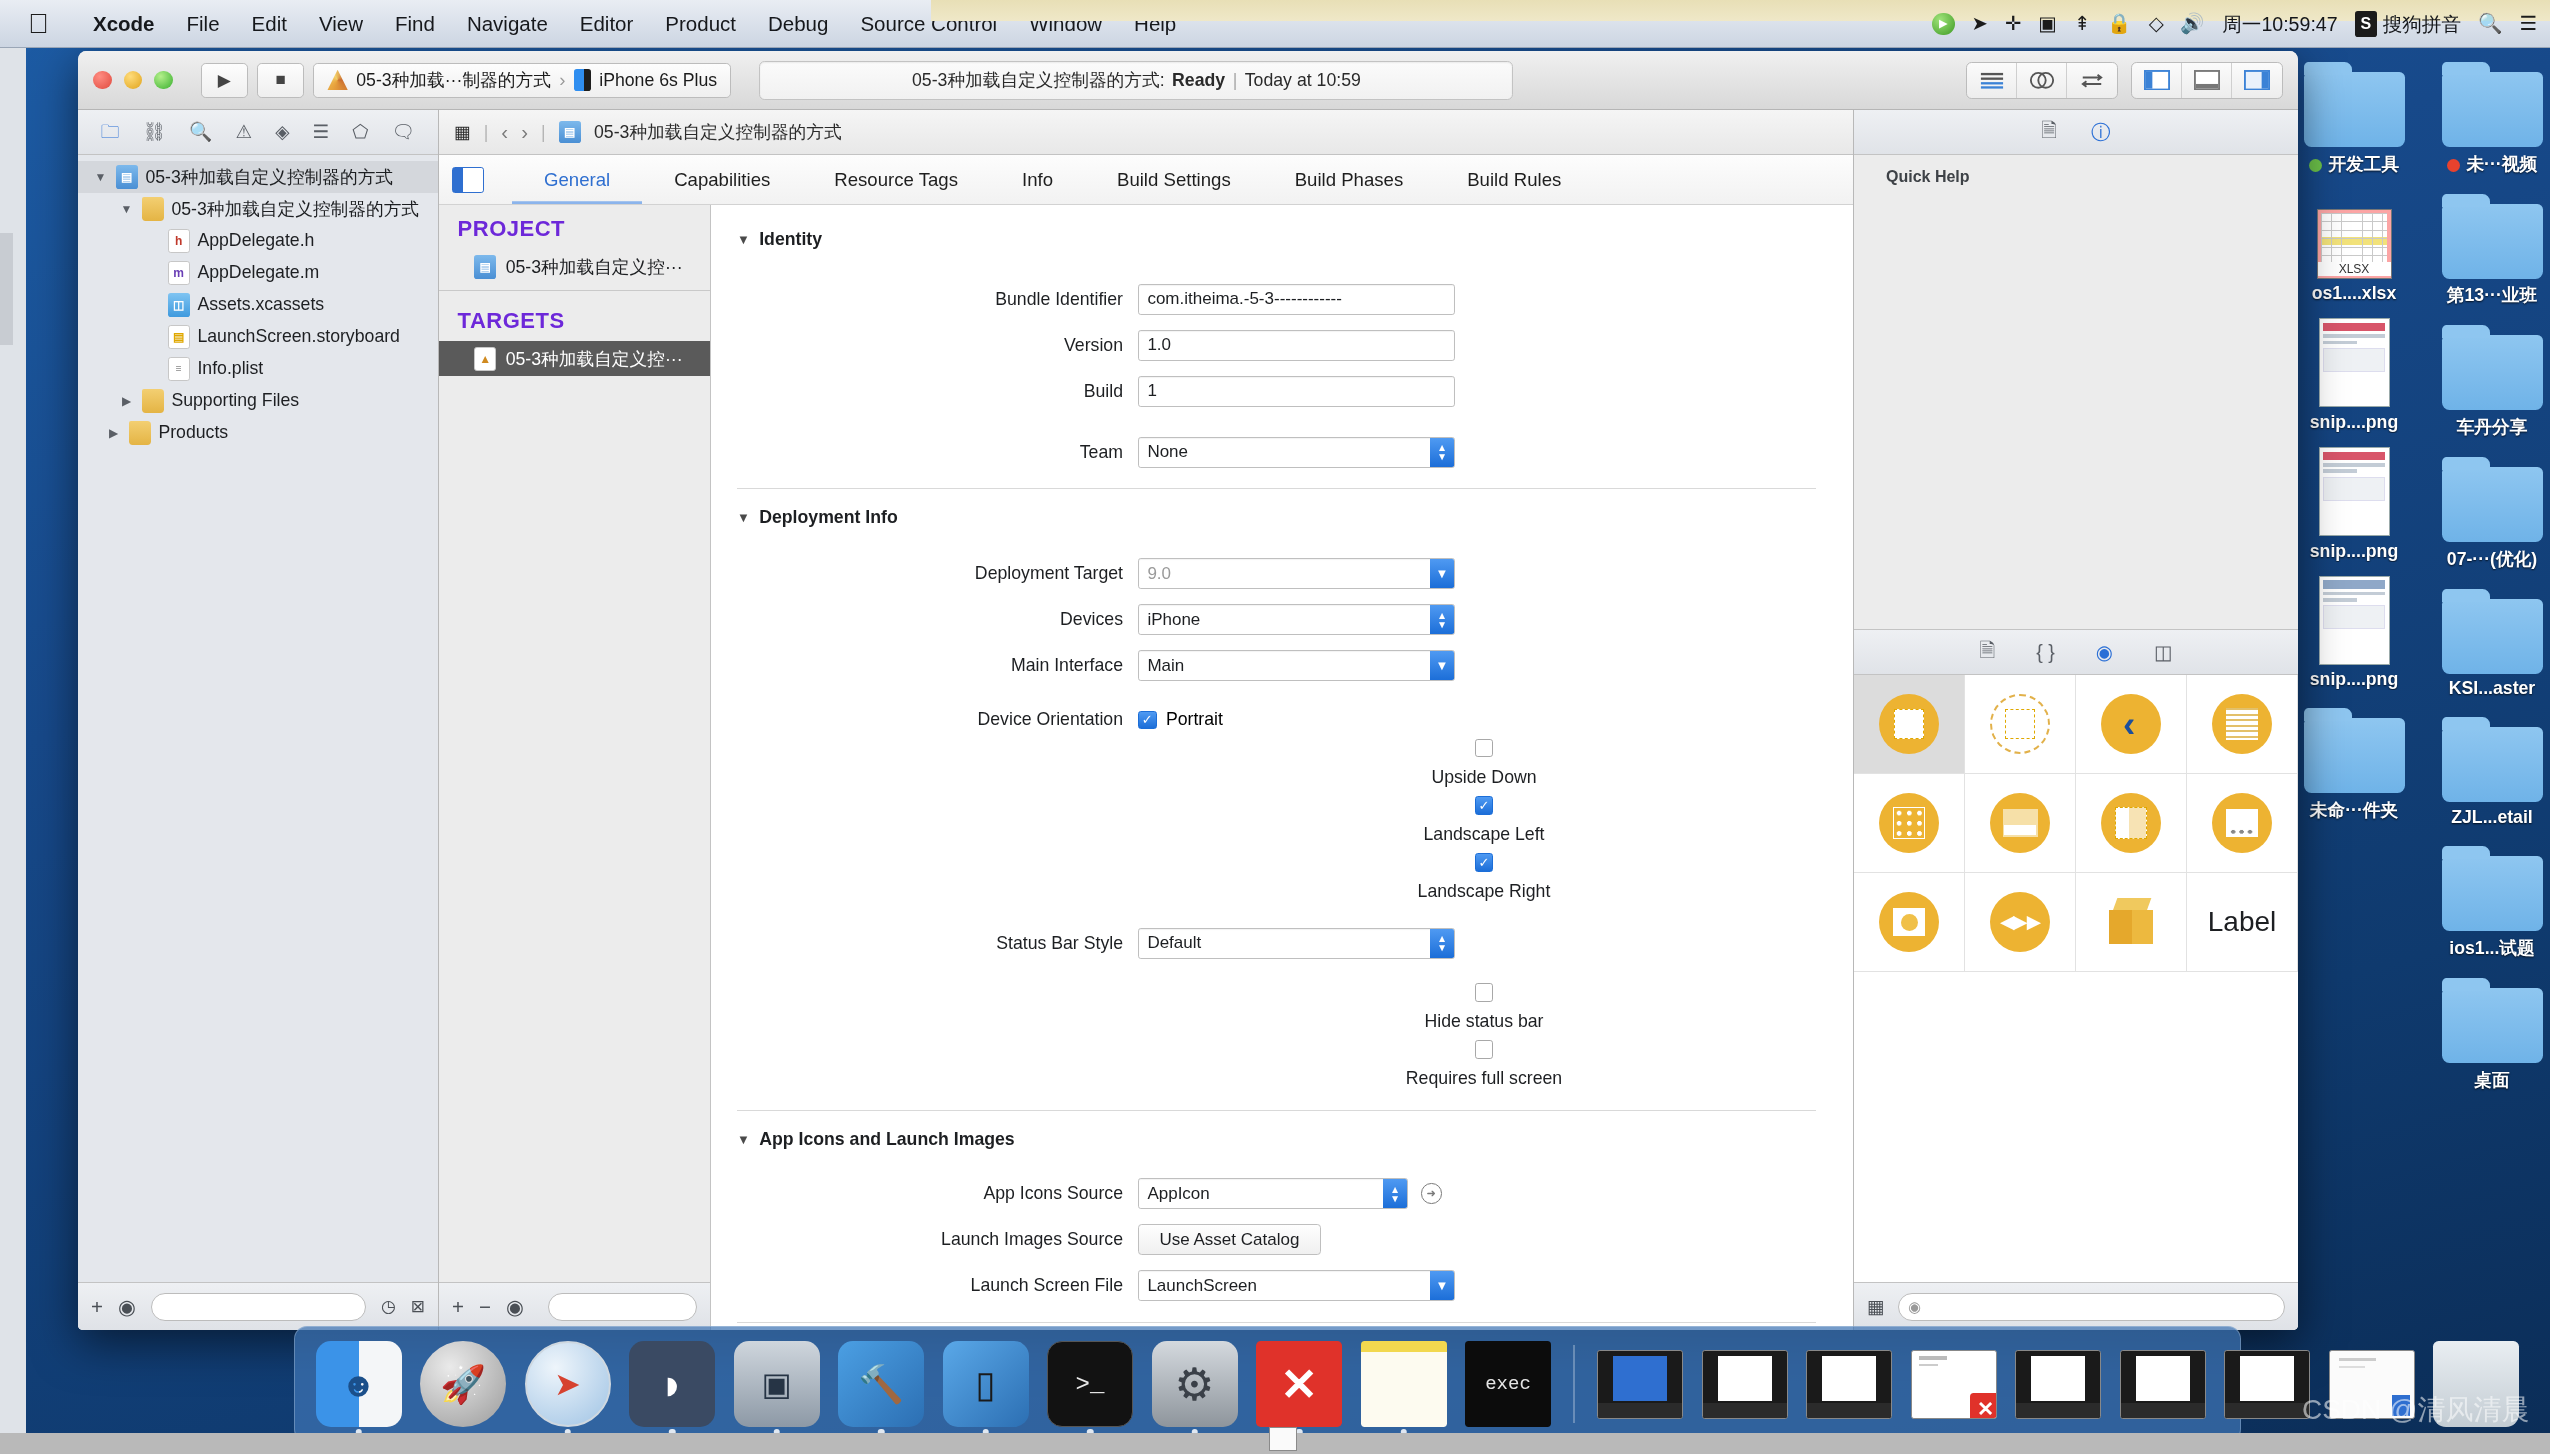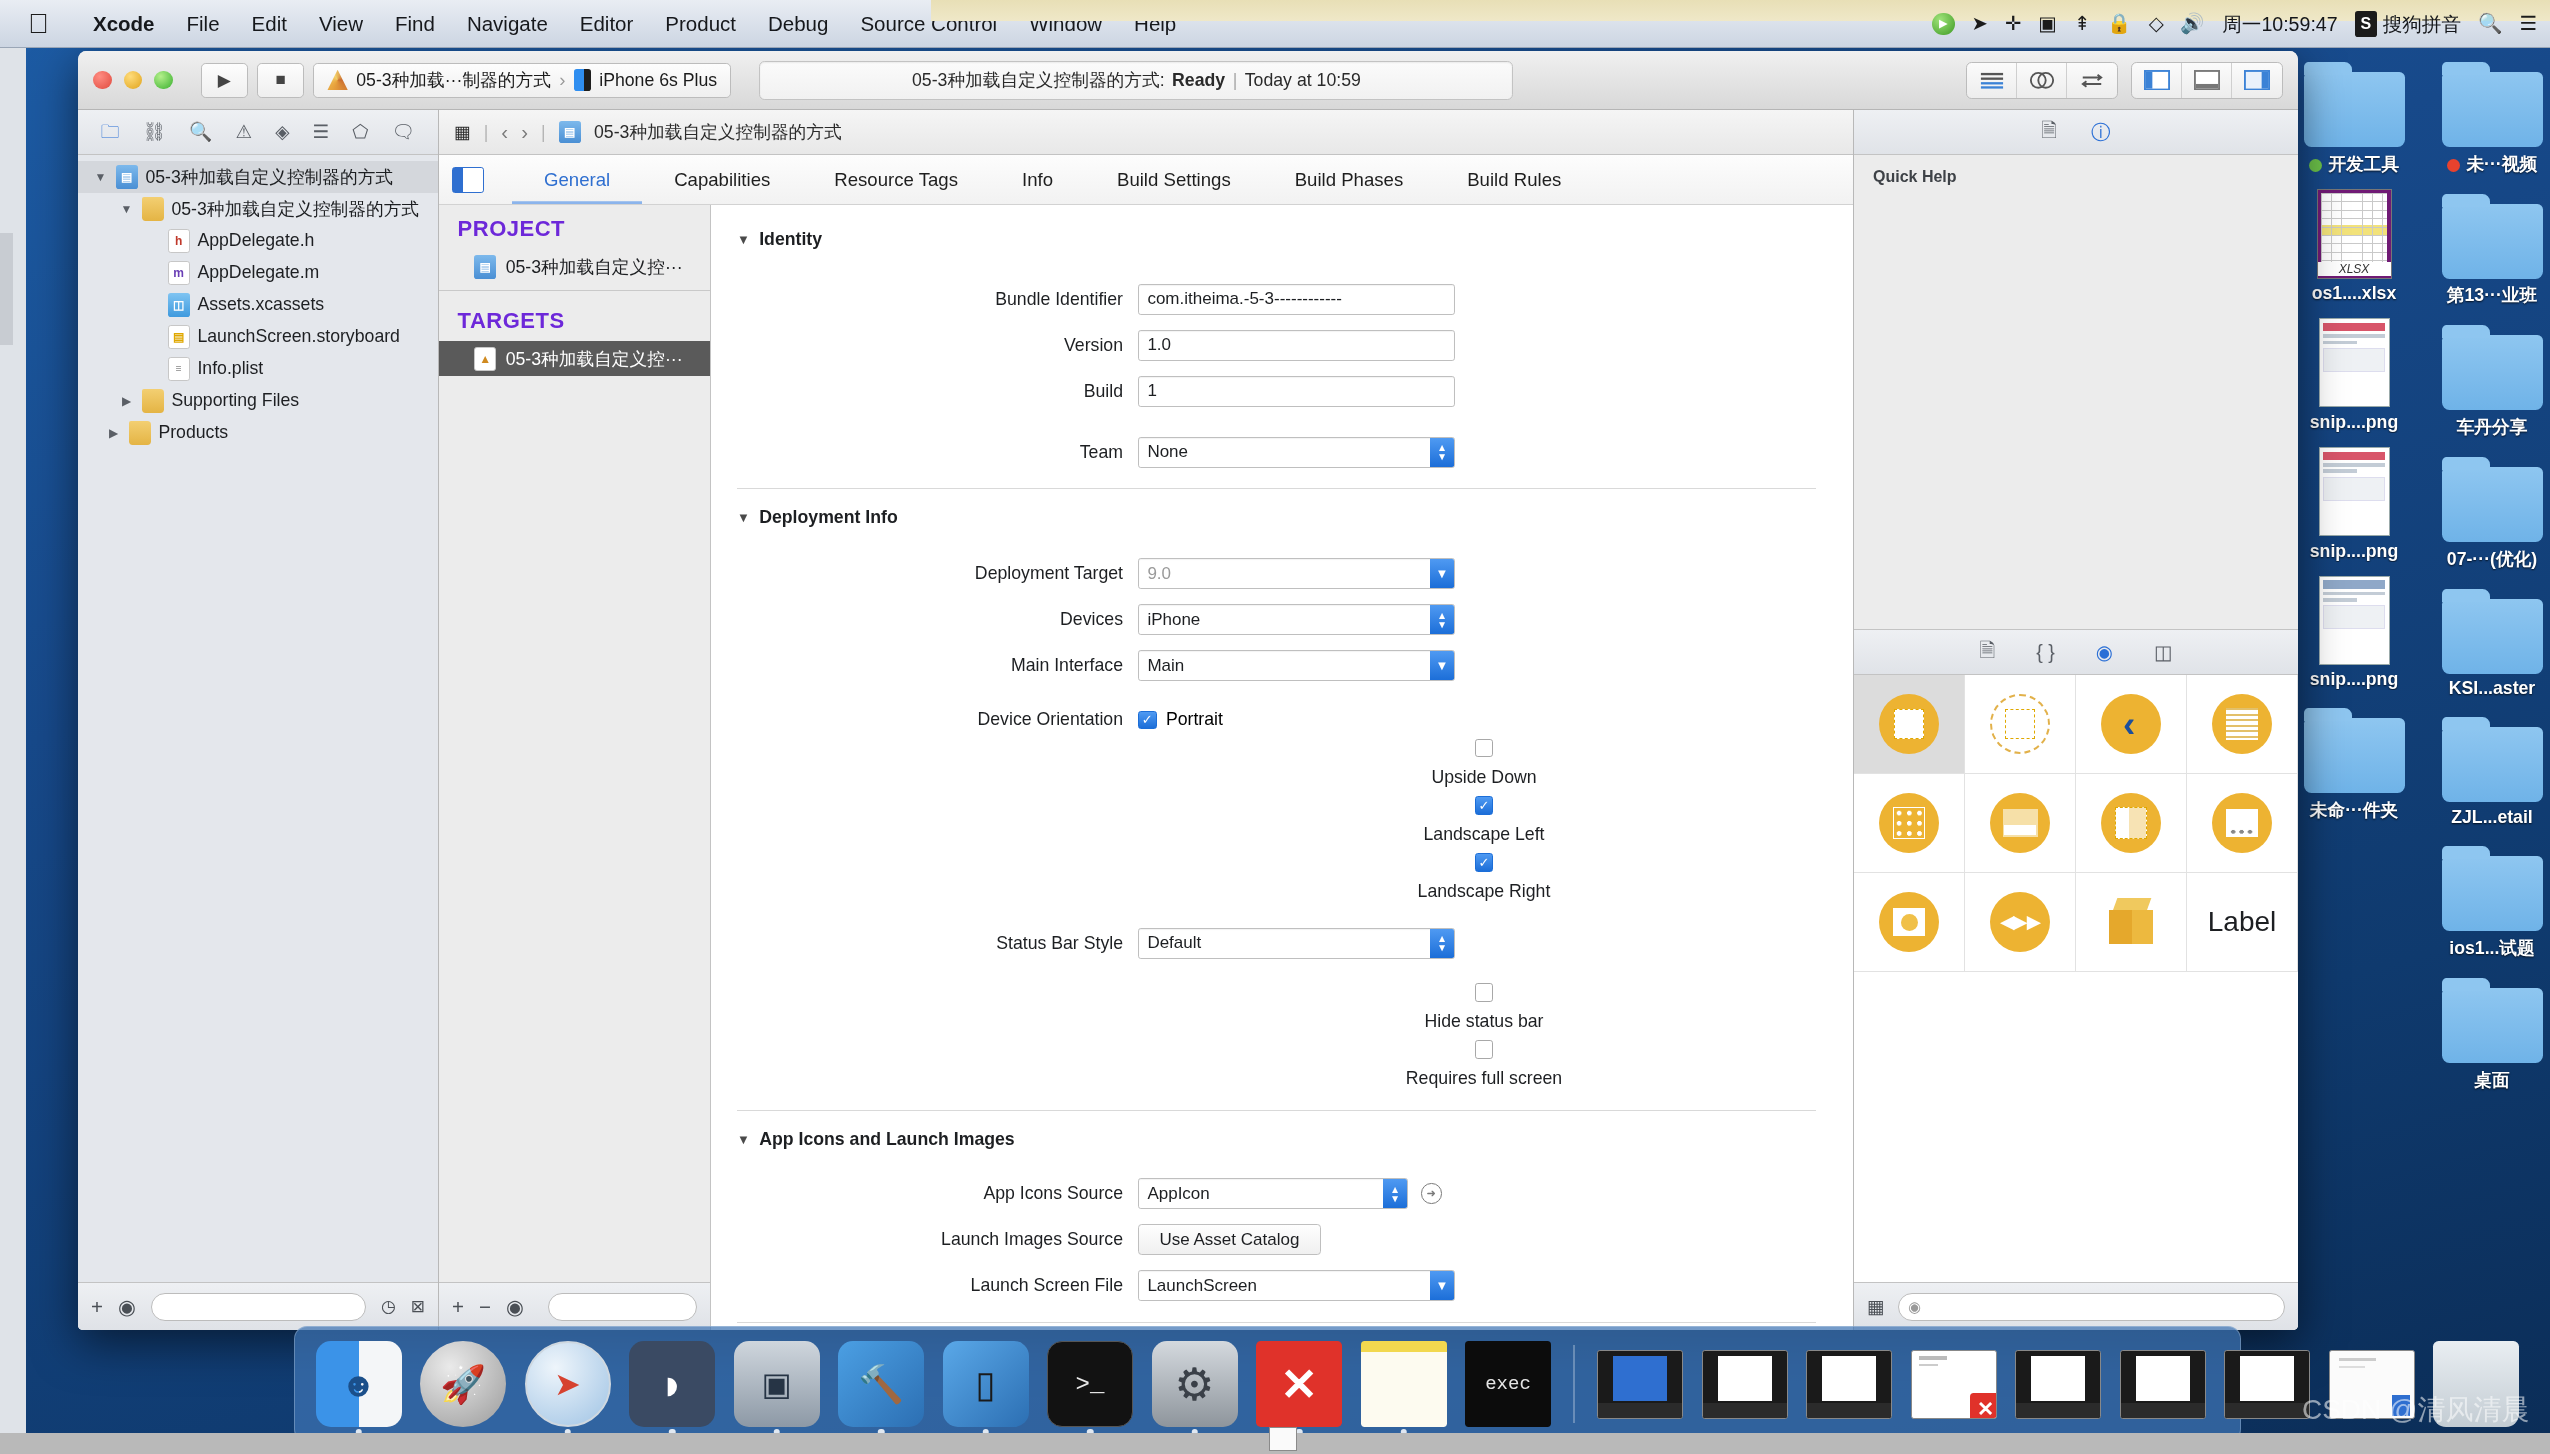--- a/index.html
+++ b/index.html
@@ -78,22 +78,22 @@
     content: ""; position: absolute; top: -10.2px; left: 0; width: 48px; height: 13px;
     background: #8ec6f0; border-radius: 4.7px 7.5px 0 0;
   }
   .desk-label {
     color: #fff; font-size: 17.7px; font-weight: bold; margin-top: 4.7px;
     text-shadow: 0 0.9px 1.9px rgba(0,0,0,.75); white-space: nowrap;
     overflow: hidden; text-overflow: ellipsis;
   }
   .tag-dot { display:inline-block; width: 13px; height: 13px; border-radius: 50%; margin-right: 6.5px; vertical-align: middle;}
   .xlsx-doc {
-    width: 75px; height: 90px; background: #701a75; border: 0.9px solid #777;
-    position: relative; overflow: hidden; font-style: italic;
+    width: 75px; height: 70px; background: #fca5a5; border: 0.9px solid #777;
+    position: relative; overflow: hidden;
   }
   .xlsx-doc .grid {
     position: absolute; inset: 3.7px;
     background:
       repeating-linear-gradient(to right, #c9c9c9 0 0.9px, transparent 0.9px 10.2px),
       repeating-linear-gradient(to bottom, #c9c9c9 0 0.9px, transparent 0.9px 8.4px),
       linear-gradient(to bottom, #fff 0%, #fff 40%, #f2e27a 40%, #f2e27a 52%, #fff 52%, #fff 100%);
   }
   .xlsx-doc .lbl {
     position: absolute; bottom: 1.9px; width: 100%; text-align: center;
@@ -366,21 +366,21 @@
     display: flex; flex-direction: column;
   }
   #insp-toolbar {
     height: 45px; flex: 0 0 45px; border-bottom: 0.9px solid #c3c3c3;
     background: linear-gradient(to bottom,#eef0f3,#e0e3e8);
     display: flex; align-items: center; justify-content: center; gap: 34px;
   }
   .insp-ic { font-size: 19.6px; color: #5a5f66; }
   .insp-ic.active { color: #2a6fd6; }
   #quick-help {
-    flex: 0 0 475px; padding: 13px 19px; border-bottom: 0.9px solid #c3c3c3;
+    flex: 0 0 475px; padding: 13px 32px; border-bottom: 0.9px solid #c3c3c3;
   }
   #qh-title { font-size: 16px; font-weight: bold; color: #3e4247; }
   #qh-body {
     height: 373px; display: flex; align-items: center; justify-content: center;
     font-size: 24px; color: #8b8b8b;
   }
   #lib-toolbar {
     height: 45px; flex: 0 0 45px; border-bottom: 0.9px solid #c3c3c3;
     background: linear-gradient(to bottom,#eef0f3,#e0e3e8);
     display: flex; align-items: center; justify-content: center; gap: 41px;

